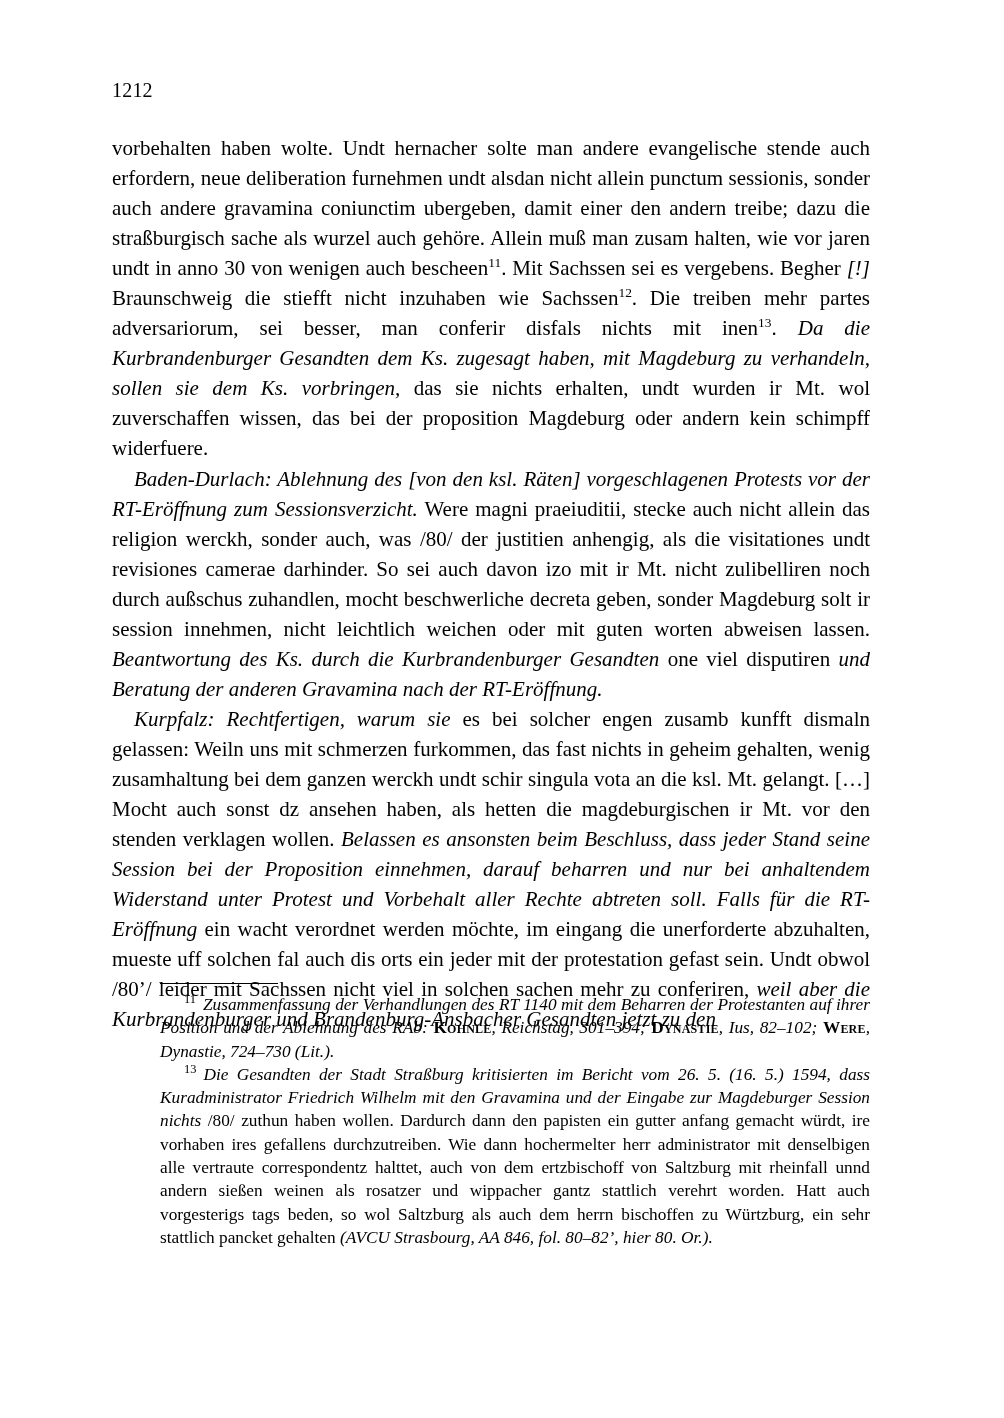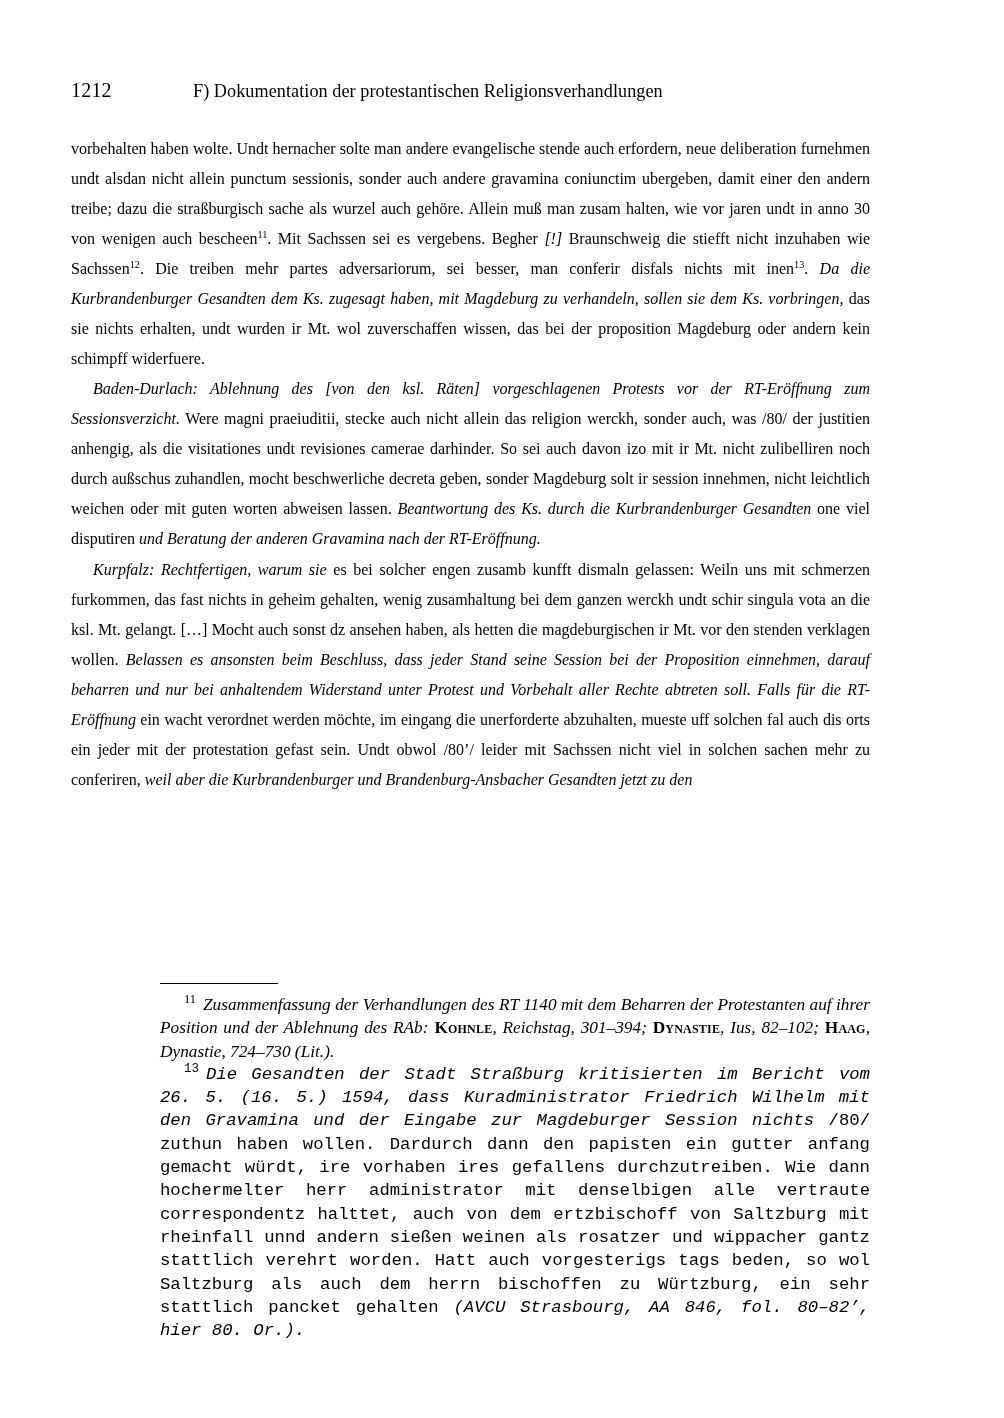--- a/index.html
+++ b/index.html
@@ -12,21 +12,21 @@
     height: 1418px;
     font-family: "Liberation Serif", "DejaVu Serif", serif;
     color: #000000;
     overflow: hidden;
   }
   .page {
     position: relative;
     width: 1004px;
     height: 1418px;
     box-sizing: border-box;
-    padding: 78px 134px 0 71px;
+    padding: 78px 134px 0 112px;
   }
   
   .running-head {
     display: flex;
     align-items: baseline;
     font-size: 18.5px;
     line-height: 1.2;
     margin-bottom: 31px;
   }
   .folio {
@@ -34,21 +34,21 @@
     flex: 0 0 122px;
     font-size: 20px;
     letter-spacing: 0.2px;
   }
   .head-title {
     font-size: 18.2px;
     letter-spacing: 0.05px;
   }
   
   .body-text {
-    font-size: 16px;
+    font-size: 21px;
     line-height: 30.05px;
     text-align: justify;
     text-justify: inter-word;
     hyphens: manual;
   }
   .body-text p {
     margin: 0;
     text-indent: 0;
   }
   .body-text p.indent {
@@ -86,37 +86,36 @@
     line-height: 0;
     font-style: normal;
     margin-right: 7px;
   }
   .sc {
     font-variant: small-caps;
     font-style: normal;
     letter-spacing: 0.2px;
     font-weight: bold;
   }
-  .fn-13 { margin-top: 0; font-family: Liberation Mono, monospace; }
+  .fn-13 { margin-top: 0; }
 </style>
 </head>
 <body>
 
 <div class="page">
 
   <div class="running-head">
     <span class="folio">1212</span>
-    <span class="head-title">F) Dokumentation der protestantischen Religionsverhandlungen</span>
   </div>
 
   <div class="body-text">
     <p><span>vorbehalten haben wolte. Undt hernacher solte man andere evangelische stende auch erfordern, neue deliberation furnehmen undt alsdan nicht allein punctum sessionis, sonder auch andere gravamina coniunctim ubergeben, damit einer den andern treibe; dazu die straßburgisch sache als wurzel auch gehöre. Allein muß man zusam halten, wie vor jaren undt in anno 30 von wenigen auch bescheen</span><sup>11</sup><span>. Mit Sachssen sei es vergebens. Begher </span><i>[!]</i><span> Braunschweig die stiefft nicht inzuhaben wie Sachssen</span><sup>12</sup><span>. Die treiben mehr partes adversariorum, sei besser, man conferir disfals nichts mit inen</span><sup>13</sup><span>. </span><i>Da die Kurbrandenburger Gesandten dem Ks. zugesagt haben, mit Magdeburg zu verhandeln, sollen sie dem Ks. vorbringen,</i><span> das sie nichts erhalten, undt wurden ir Mt. wol zuverschaffen wissen, das bei der proposition Magdeburg oder andern kein schimpff widerfuere.</span></p>
     <p class="indent"><i>Baden-Durlach: Ablehnung des [von den ksl. Räten] vorgeschlagenen Protests vor der RT-Eröffnung zum Sessionsverzicht.</i><span> Were magni praeiuditii, stecke auch nicht allein das religion werckh, sonder auch, was /80/ der justitien anhengig, als die visitationes undt revisiones camerae darhinder. So sei auch davon izo mit ir Mt. nicht zulibelliren noch durch außschus zuhandlen, mocht beschwerliche decreta geben, sonder Magdeburg solt ir session innehmen, nicht leichtlich weichen oder mit guten worten abweisen lassen. </span><i>Beantwortung des Ks. durch die Kurbrandenburger Gesandten</i><span> one viel disputiren </span><i>und Beratung der anderen Gravamina nach der RT-Eröffnung.</i></p>
     <p class="indent"><i>Kurpfalz: Rechtfertigen, warum sie</i><span> es bei solcher engen zusamb kunfft dismaln gelassen: Weiln uns mit schmerzen furkommen, das fast nichts in geheim gehalten, wenig zusamhaltung bei dem ganzen werckh undt schir singula vota an die ksl. Mt. gelangt. […] Mocht auch sonst dz ansehen haben, als hetten die magdeburgischen ir Mt. vor den stenden verklagen wollen. </span><i>Belassen es ansonsten beim Beschluss, dass jeder Stand seine Session bei der Proposition einnehmen, darauf beharren und nur bei anhaltendem Widerstand unter Protest und Vorbehalt aller Rechte abtreten soll. Falls für die RT-Eröffnung</i><span> ein wacht verordnet werden möchte, im eingang die unerforderte abzuhalten, mueste uff solchen fal auch dis orts ein jeder mit der protestation gefast sein. Undt obwol /80’/ leider mit Sachssen nicht viel in solchen sachen mehr zu conferiren, </span><i>weil aber die Kurbrandenburger und Brandenburg-Ansbacher Gesandten jetzt zu den</i></p>
   </div>
 
   <div class="footnotes">
     <div class="fn-rule"></div>
-    <p class="fn"><span class="fn-num">11</span><i>Zusammenfassung der Verhandlungen des RT 1140 mit dem Beharren der Protestanten auf ihrer Position und der Ablehnung des RAb:</i><span class="sc"> Kohnle</span><i>, Reichstag, 301–394; </i><span class="sc">Dynastie</span><i>, Ius, 82–102; </i><span class="sc">Haag</span><i>, Dynastie, 724–730 (Lit.).</i></p>
+    <p class="fn"><span class="fn-num">11</span><i>Zusammenfassung der Verhandlungen des RT 1140 mit dem Beharren der Protestanten auf ihrer Position und der Ablehnung des RAb:</i><span class="sc"> Kohnle</span><i>, Reichstag, 301–394; </i><span class="sc">Dynastie</span><i>, Ius, 82–102; </i><span class="sc">Were</span><i>, Dynastie, 724–730 (Lit.).</i></p>
     <p class="fn fn-13"><span class="fn-num">13</span><i>Die Gesandten der Stadt Straßburg kritisierten im Bericht vom 26. 5. (16. 5.) 1594, dass Kuradministrator Friedrich Wilhelm mit den Gravamina und der Eingabe zur Magdeburger Session nichts</i><span> /80/ zuthun haben wollen. Dardurch dann den papisten ein gutter anfang gemacht würdt, ire vorhaben ires gefallens durchzutreiben. Wie dann hochermelter herr administrator mit denselbigen alle vertraute correspondentz halttet, auch von dem ertzbischoff von Saltzburg mit rheinfall unnd andern sießen weinen als rosatzer und wippacher gantz stattlich verehrt worden. Hatt auch vorgesterigs tags beden, so wol Saltzburg als auch dem herrn bischoffen zu Würtzburg, ein sehr stattlich pancket gehalten </span><i>(AVCU Strasbourg, AA 846, fol. 80–82’, hier 80. Or.).</i></p>
   </div>
 
 </div>
 
 </body></html>

